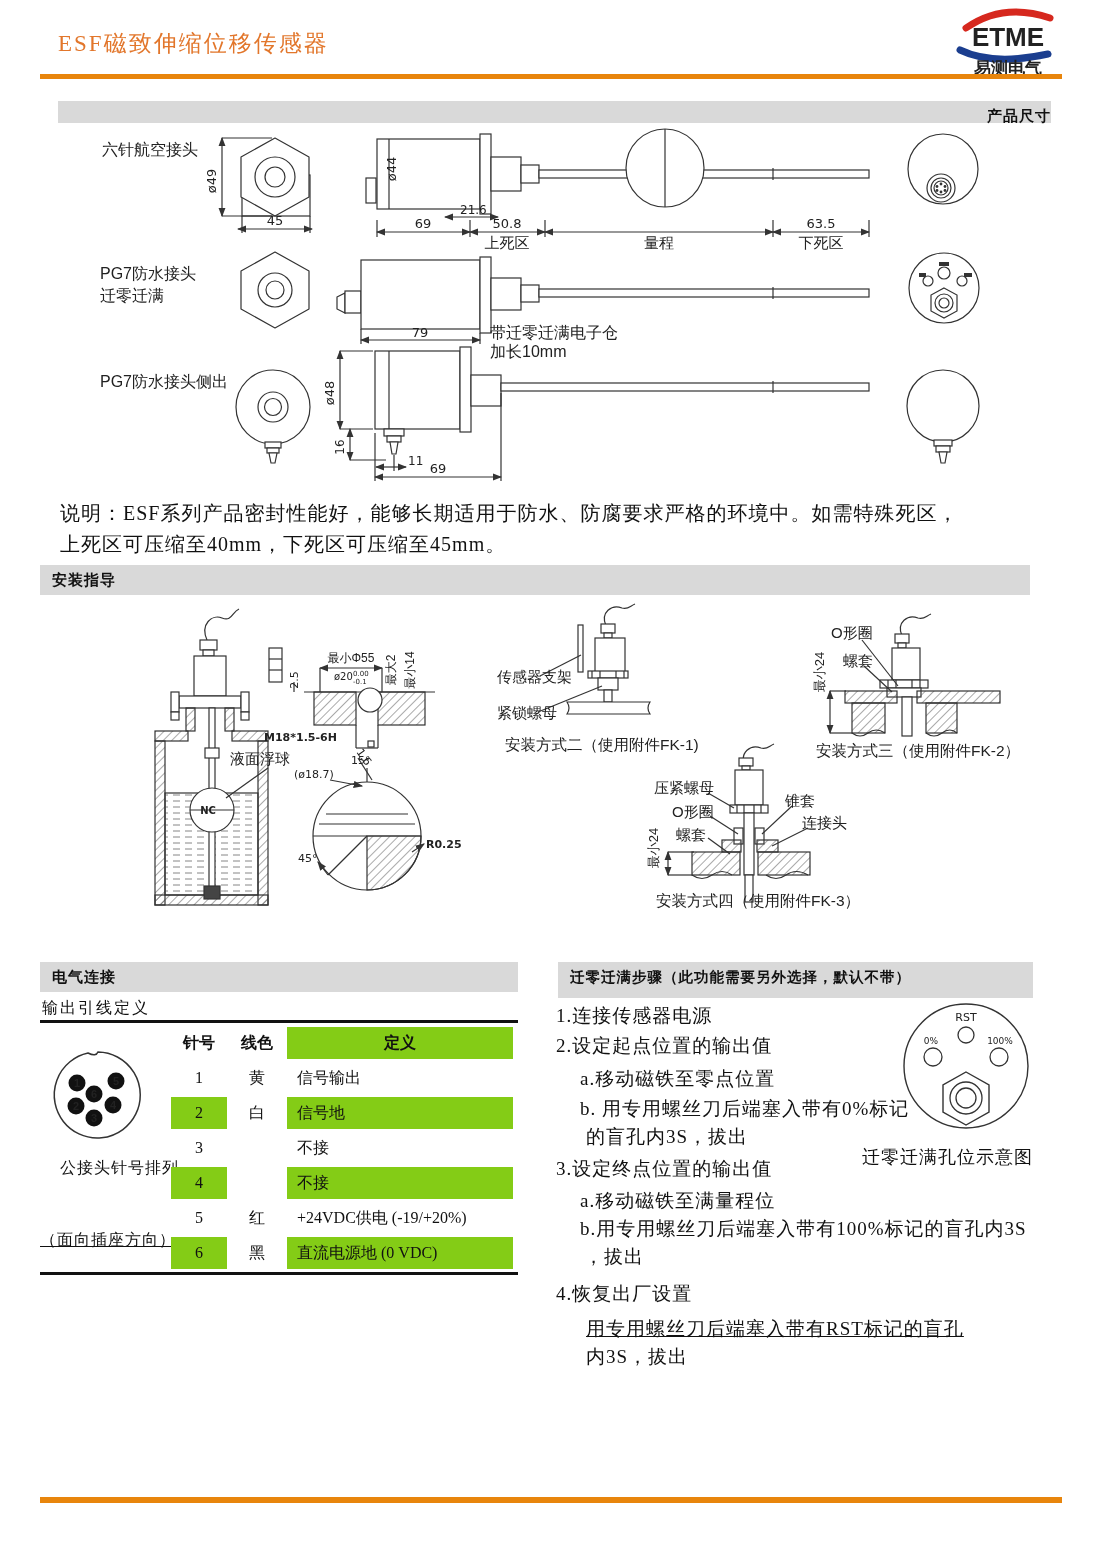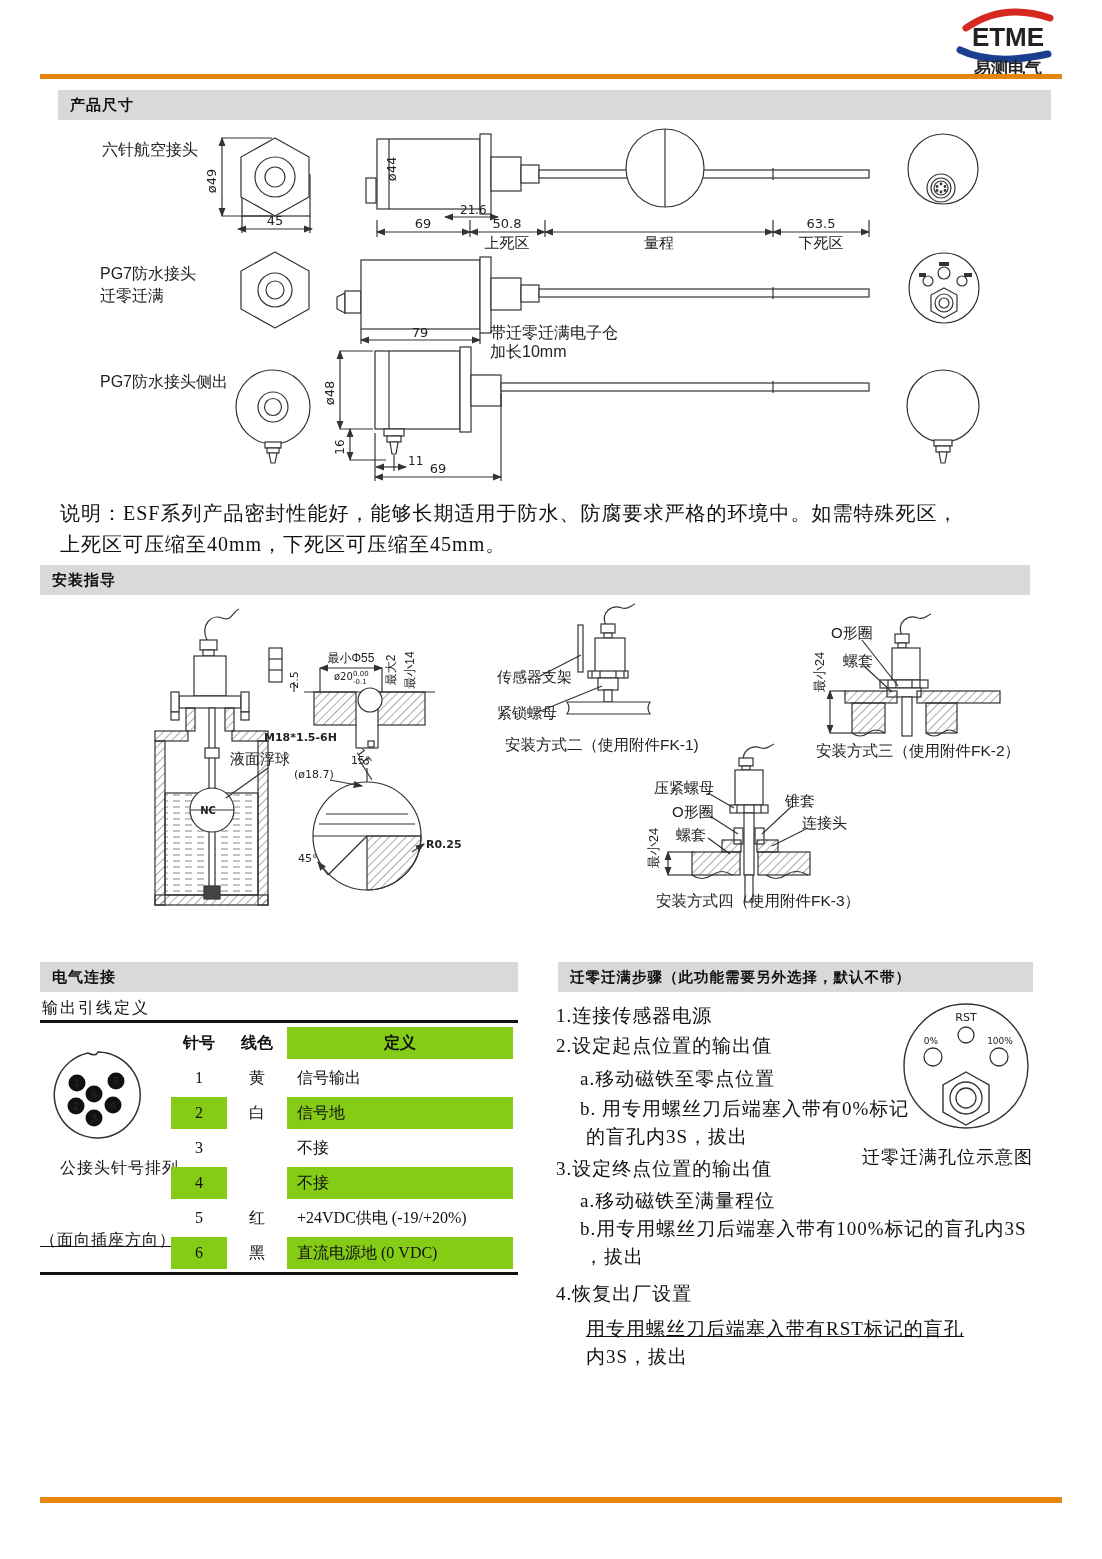--- a/index.html
+++ b/index.html
@@ -22,31 +22,32 @@
   td.c{text-align:center;}
   td.l{text-align:left;padding-left:10px;}
   .bold{font-weight:bold;}
   .hrline{background:#111;}
 </style>
 </head>
 <body>
 
 <div id="page">
 
+  <div class="abs title" style="left:58px;top:28px;">ESF磁致伸缩位移传感器</div>
 
   <svg class="abs" style="left:948px;top:6px;" width="120" height="72">
     <path d="M18,22 Q55,-4 102,12" fill="none" stroke="#d6281e" stroke-width="7" stroke-linecap="round"></path>
     <text x="60" y="40" text-anchor="middle" font-size="26" font-weight="bold" fill="#1b3e8f" style="font-family:'Liberation Sans',sans-serif;">ETME</text>
     <path d="M12,44 Q45,60 100,48" fill="none" stroke="#1b3e8f" stroke-width="7" stroke-linecap="round"></path>
     <text x="60" y="68" text-anchor="middle" font-size="17" font-weight="bold" fill="#1b3e8f" style="font-family:'Liberation Sans',sans-serif;">易测电气</text>
   </svg>
 
   <div class="abs rule" style="left:40px;top:74px;width:1022px;height:5px;"></div>
 
-  <div class="abs bar" style="left:58px;top:90px;width:981px;height:30px;">产品尺寸</div>
+  <div class="abs bar" style="left:58px;top:101px;width:981px;height:22px;text-align:right;">产品尺寸</div>
 
   <svg class="abs" style="left:40px;top:125px;" width="1020" height="365" viewBox="0 0 1020 365">
     <defs>
       <marker id="ar" markerWidth="8" markerHeight="6" refX="7" refY="3" orient="auto">
           <path d="M0,0 L8,3 L0,6 z" fill="#333"></path>
         </marker>
       <marker id="as" markerWidth="8" markerHeight="6" refX="1" refY="3" orient="auto">
           <path d="M8,0 L0,3 L8,6 z" fill="#333"></path>
         </marker>
     </defs>
@@ -421,21 +422,21 @@
     </tr>
     <tr>
       <td class="c gray">6</td>
       <td class="c">黑</td>
       <td class="l gray">直流电源地 (0 VDC)</td>
     </tr>
   </tbody>
     </table>
   <div class="abs hrline" style="left:40px;top:1272px;width:478px;height:3px;"></div>
 
-  <div class="abs bar" style="left:558px;top:962px;width:463px;height:30px;font-size:14.5px;">迁零迁满步骤（此功能需要另外选择，默认不带）</div>
+  <div class="abs bar" style="left:558px;top:962px;width:463px;height:36px;font-size:14.5px;">迁零迁满步骤（此功能需要另外选择，默认不带）</div>
 
   <div class="abs step" style="left:556px;top:1003px;">1.连接传感器电源</div>
   <div class="abs step" style="left:556px;top:1033px;">2.设定起点位置的输出值</div>
   <div class="abs step" style="left:580px;top:1066px;">a.移动磁铁至零点位置</div>
   <div class="abs step" style="left:580px;top:1096px;">b. 用专用螺丝刀后端塞入带有0%标记</div>
   <div class="abs step" style="left:586px;top:1124px;">的盲孔内3S，拔出</div>
   <div class="abs step" style="left:556px;top:1156px;">3.设定终点位置的输出值</div>
   <div class="abs step" style="left:580px;top:1188px;">a.移动磁铁至满量程位</div>
   <div class="abs step" style="left:580px;top:1216px;">b.用专用螺丝刀后端塞入带有100%标记的盲孔内3S</div>
   <div class="abs step" style="left:584px;top:1244px;">，拔出</div>

